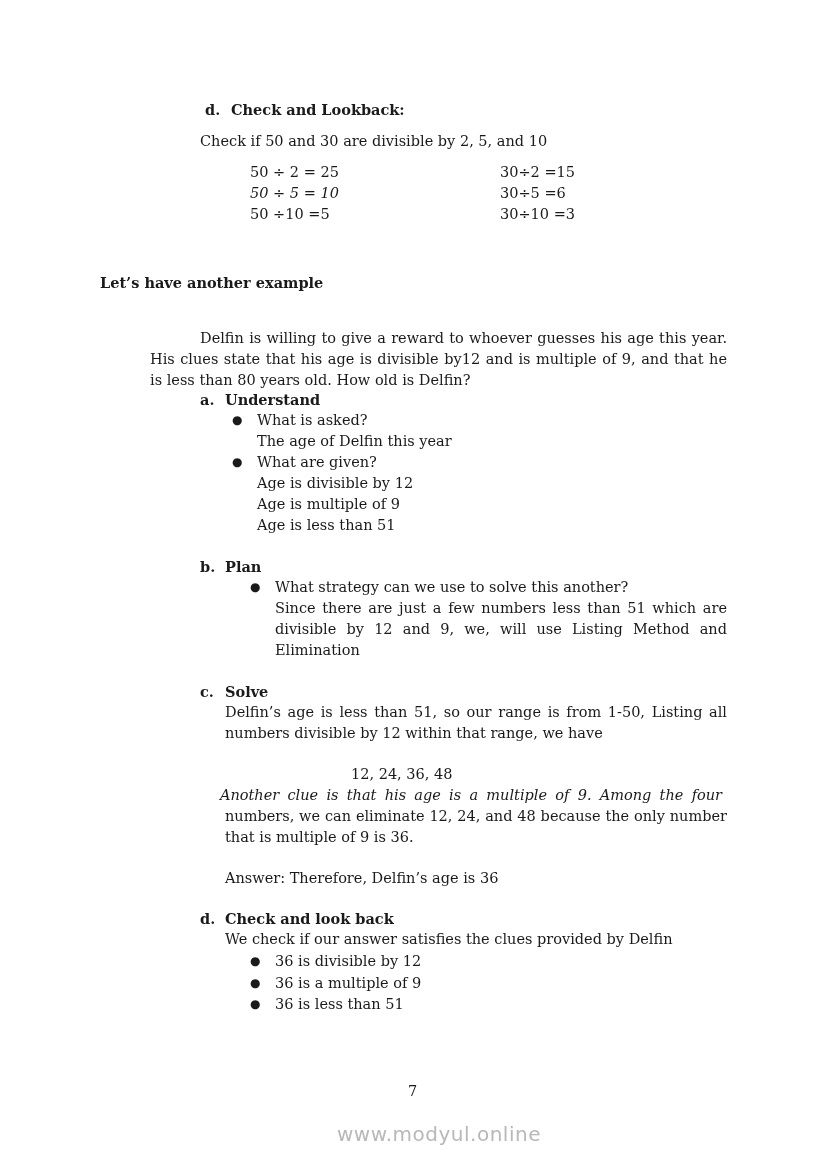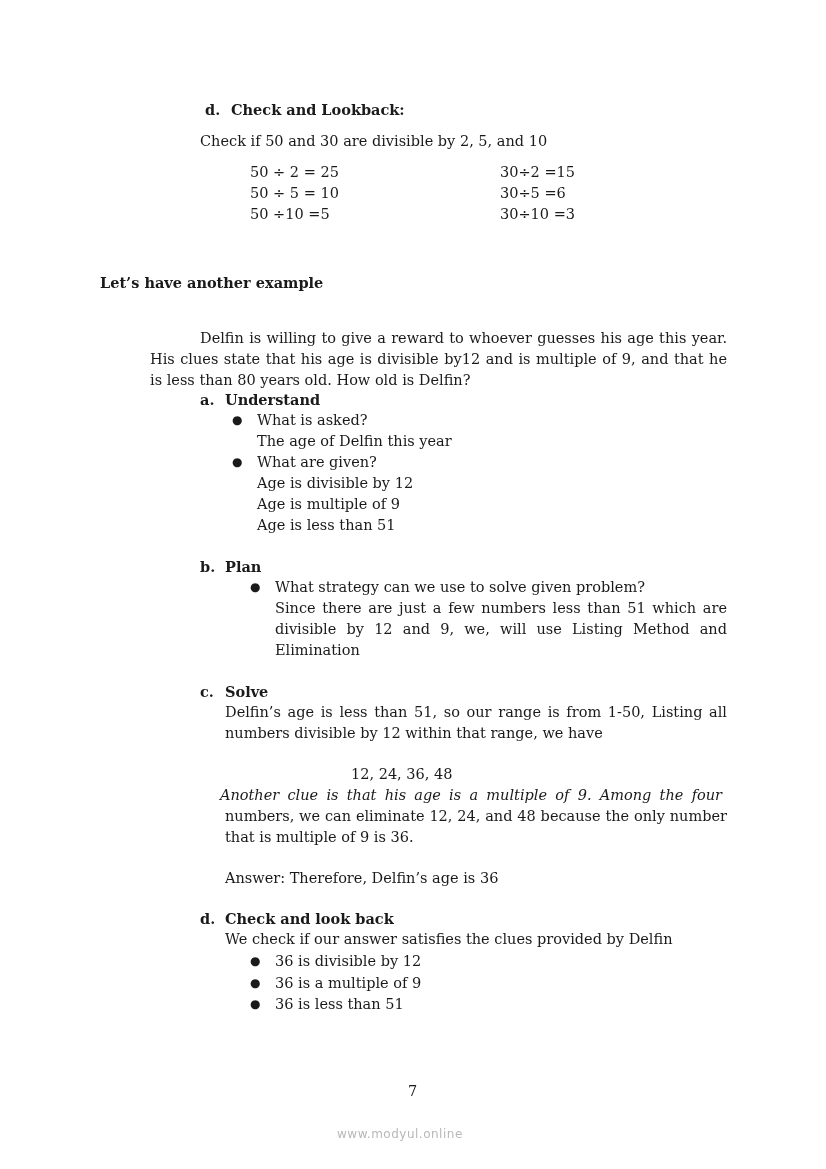--- a/index.html
+++ b/index.html
@@ -7,33 +7,33 @@
     width: 826px; height: 1169px; position: relative; overflow: hidden;
     font-family: "DejaVu Serif", "Liberation Serif", serif;
     color: #1a1a1a; font-size: 14.5px;
   }
   .abs { position: absolute; white-space: nowrap; line-height: 21px; }
   .bold { font-weight: bold; }
   .just { white-space: normal; text-align: justify; text-align-last: justify; }
   .bullet { position: absolute; font-size: 12px; line-height: 21px; }
   .footer-url {
     font-family: "DejaVu Sans", "Liberation Sans", sans-serif;
-    color: #b8b8b8; font-size: 12px; letter-spacing: 0.5px;
+    color: #b8b8b8; font-size: 20px; letter-spacing: 0.5px;
   }
 </style>
 </head>
 <body>
 
 <div class="abs bold" style="left:205px;top:99px;">d.</div>
 <div class="abs bold" style="left:231px;top:99px;">Check and Lookback:</div>
 <div class="abs" style="left:200px;top:131px;">Check if 50 and 30 are divisible by 2, 5, and 10</div>
 
 <div>
   <div class="abs" style="left:250px;top:162px;">50 ÷ 2 = 25</div>
-  <div class="abs" style="left:250px;top:183px;">50 ÷ 5 = 10</div>
+  <div class="abs" style="left:250px;top:183px;font-style:italic;">50 ÷ 5 = 10</div>
   <div class="abs" style="left:250px;top:204px;">50 ÷10 =5</div>
 </div>
 <div>
   <div class="abs" style="left:500px;top:162px;">30÷2 =15</div>
   <div class="abs" style="left:500px;top:183px;">30÷5 =6</div>
   <div class="abs" style="left:500px;top:204px;">30÷10 =3</div>
 </div>
 
 <div class="abs bold" style="left:100px;top:272px;">Let’s have another example</div>
 
@@ -48,21 +48,21 @@
 <div class="abs" style="left:257px;top:431px;">The age of Delfin this year</div>
 <div class="bullet" style="left:232px;top:452px;">●</div>
 <div class="abs" style="left:257px;top:452px;">What are given?</div>
 <div class="abs" style="left:257px;top:473px;">Age is divisible by 12</div>
 <div class="abs" style="left:257px;top:494px;">Age is multiple of 9</div>
 <div class="abs" style="left:257px;top:515px;">Age is less than 51</div>
 
 <div class="abs bold" style="left:200px;top:556px;">b.</div>
 <div class="abs bold" style="left:225px;top:556px;">Plan</div>
 <div class="bullet" style="left:250px;top:577px;">●</div>
-<div class="abs" style="left:275px;top:577px;">What strategy can we use to solve given problem?</div>
+<div class="abs" style="left:275px;top:577px;">What strategy can we use to solve this another?</div>
 <div class="abs just" style="left:275px;top:598px;width:452px;">Since there are just a few numbers less than 51 which are</div>
 <div class="abs just" style="left:275px;top:619px;width:452px;">divisible by 12 and 9, we, will use Listing Method and</div>
 <div class="abs" style="left:275px;top:640px;">Elimination</div>
 
 <div class="abs bold" style="left:200px;top:681px;">c.</div>
 <div class="abs bold" style="left:225px;top:681px;">Solve</div>
 <div class="abs just" style="left:225px;top:702px;width:502px;">Delfin’s age is less than 51, so our range is from 1-50, Listing all</div>
 <div class="abs" style="left:225px;top:723px;">numbers divisible by 12 within that range, we have</div>
 <div class="abs" style="left:351px;top:764px;">12, 24, 36, 48</div>
 <div class="abs just" style="left:220px;top:785px;width:502px;font-style:italic;">Another clue is that his age is a multiple of 9. Among the four</div>

